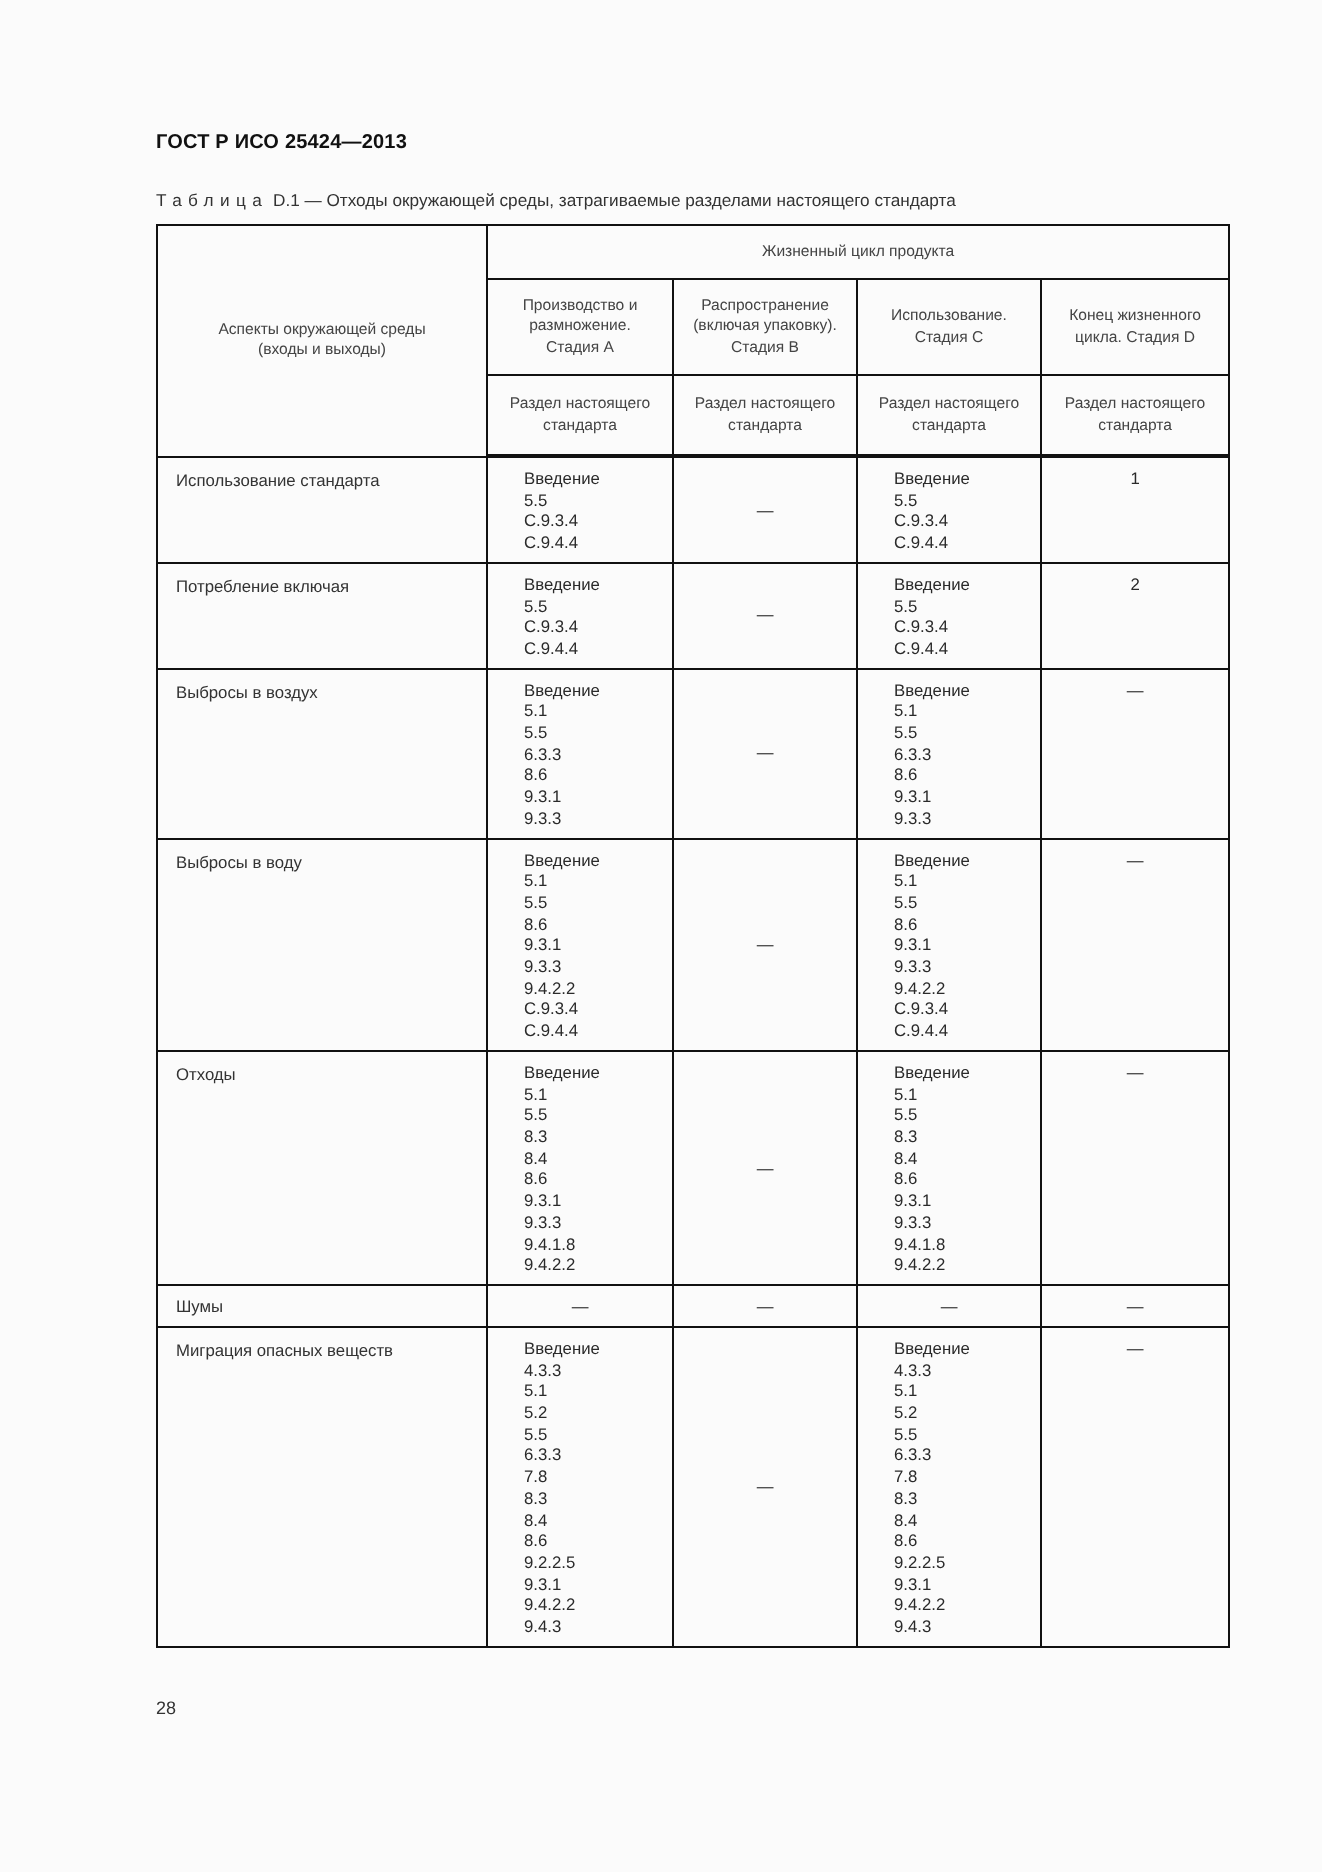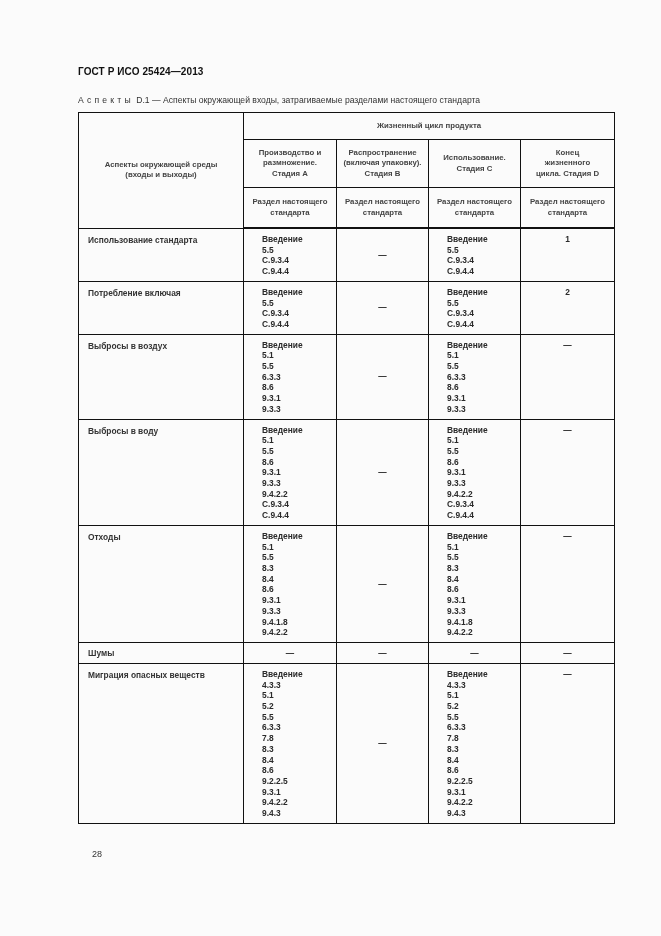--- a/index.html
+++ b/index.html
@@ -13,42 +13,42 @@
   }
   .table-caption {
     position: absolute; left: 78px; top: 95px; font-size: 8.6px; color: #333; white-space: nowrap;
   }
   .table-caption .label { letter-spacing: 3.2px; }
   table.main {
     position: absolute; left: 78px; top: 112px; width: 536px;
     border-collapse: collapse; table-layout: fixed; font-size: 8.4px; line-height: 10.7px;
   }
   table.main td {
-    border: 1.3px solid #111; vertical-align: top; padding: 0; font-weight: bold;
+    border: 1.3px solid #111; vertical-align: top; padding: 0;
   }
   .h-center { text-align: center; vertical-align: middle !important; color: #444; font-size: 7.8px; line-height: 10.5px; }
   tr.hrow1 td { height: 26px; }
   tr.hrow2 td { height: 47px; }
   tr.hrow3 td { height: 39px; }
   tr.hrow3 td { border-bottom: 2.2px solid #111; }
   td.aspect { padding: 6px 0 0 9px !important; color: #333; }
   td.list { padding: 5px 0 4px 18px !important; margin-top: 48px; }
   td.list div { white-space: nowrap; }
   td.dash { text-align: center; vertical-align: middle !important; }
   td.dash-top { text-align: center; padding-top: 5px !important; }
   td.num-top { text-align: center; padding-top: 5px !important; }
   tr.short td { height: 20px; vertical-align: middle; }
   tr.short td.aspect { padding: 0 0 0 9px !important; vertical-align: middle; }
-  .page-num { position: absolute; left: 92px; top: 849px; font-size: 9px; color: #333; }
+  .page-num { position: absolute; left: 78px; top: 849px; font-size: 9px; color: #333; }
 </style>
 </head>
 <body>
 
 <div class="doc-header">ГОСТ Р ИСО 25424—2013</div>
-<div class="table-caption"><span class="label">Аспекты</span><span> D.1 — Аспекты окружающей входы, затрагиваемые разделами настоящего стандарта</span></div>
+<div class="table-caption"><span class="label">Таблица</span><span> D.1 — Отходы окружающей среды, затрагиваемые разделами настоящего стандарта</span></div>
 
 <table class="main">
   <colgroup>
     <col style="width:165px">
       <col style="width:93px">
       <col style="width:92px">
       <col style="width:92px">
       <col style="width:94px">
   </colgroup>
   <tbody>

